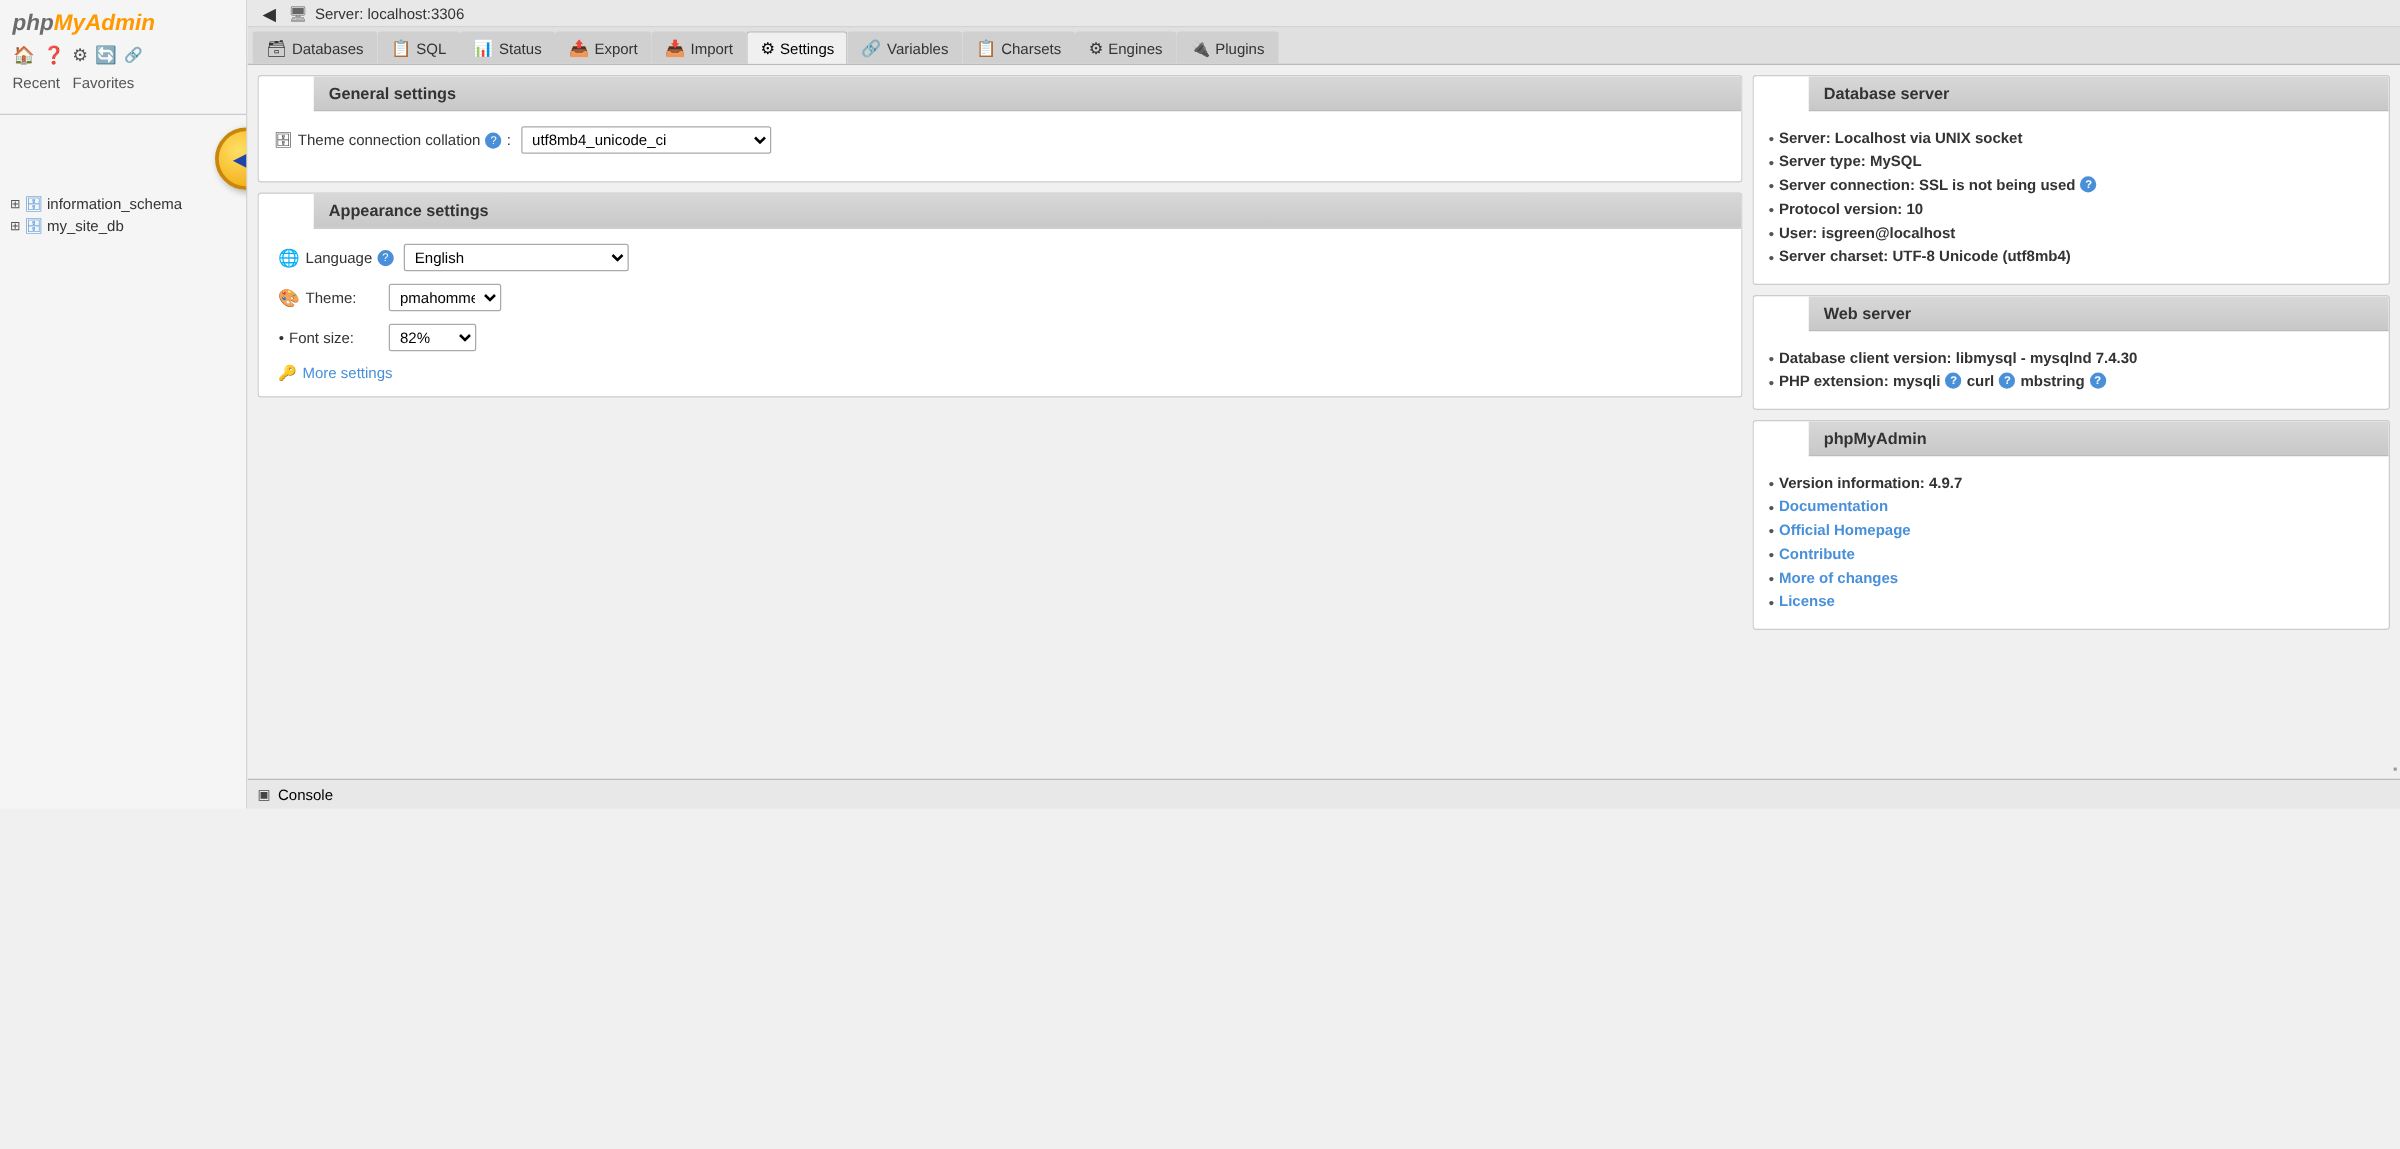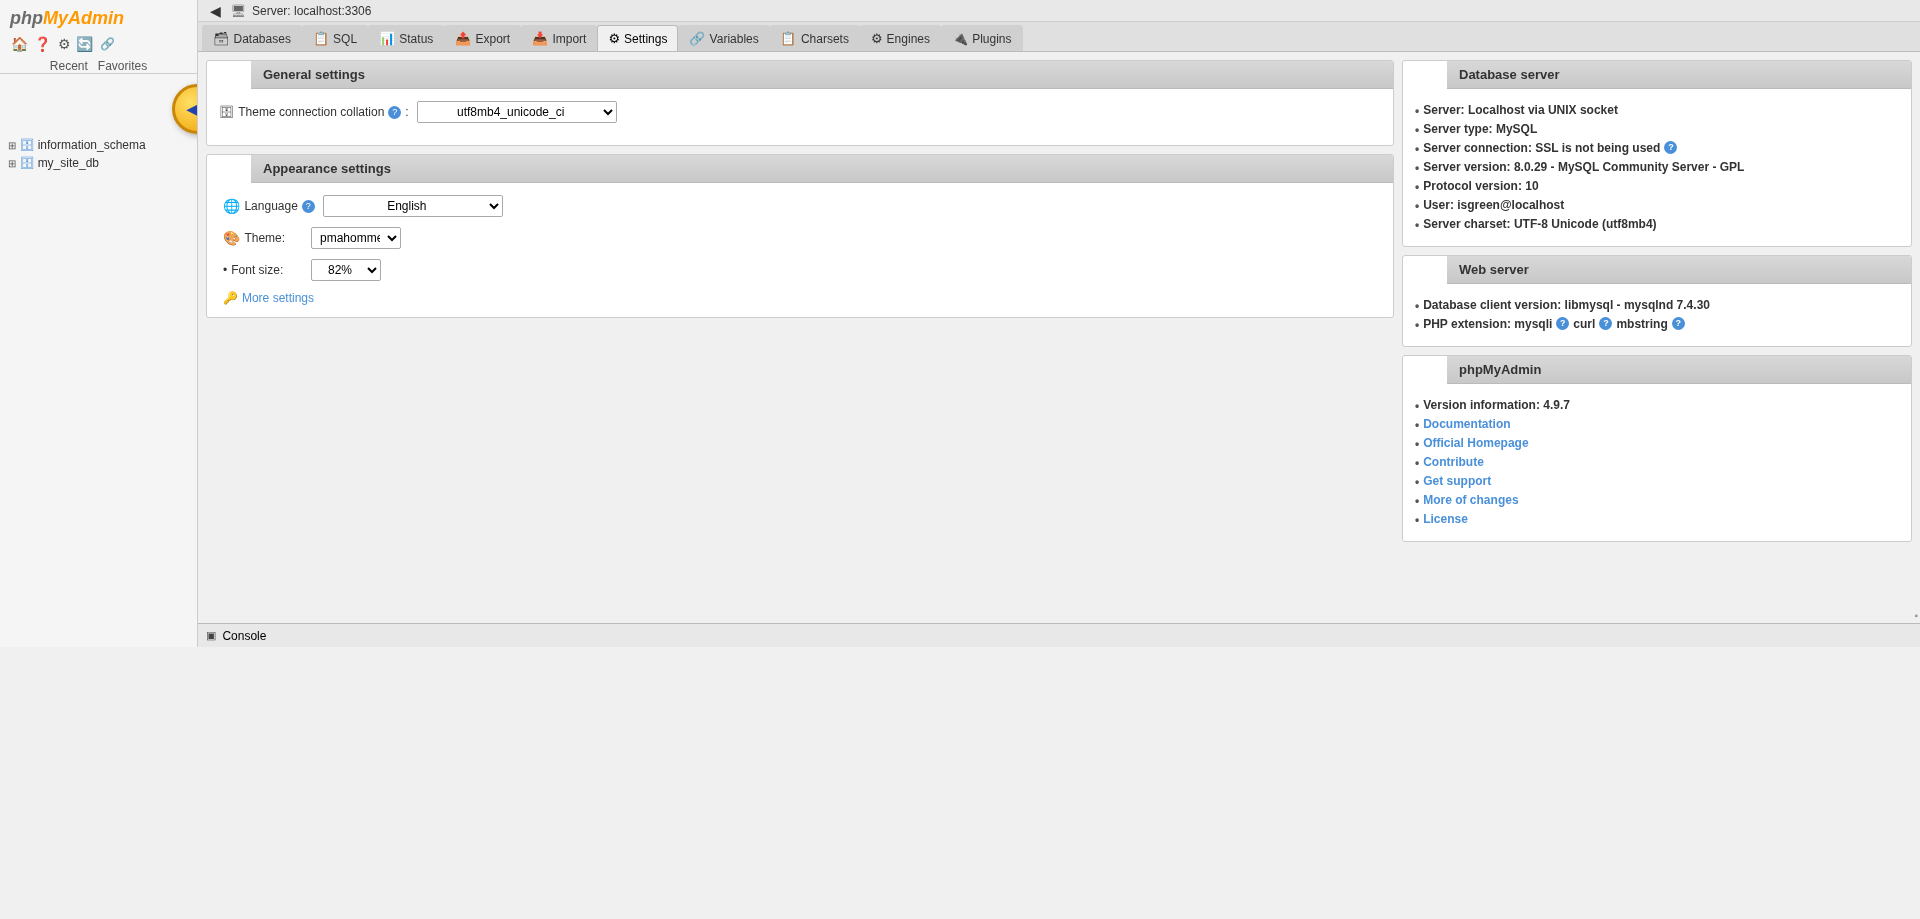--- a/index.html
+++ b/index.html
@@ -77,23 +77,22 @@
       background: none;
       border: none;
       cursor: pointer;
       font-size: 14px;
       color: #555;
       padding: 1px;
     }
     .sidebar-nav-links {
       display: flex;
       gap: 10px;
-      padding: 2px 10px 0;
+      padding: 2px 10px 18px;
       border-bottom: 1px solid #ccc;
-      justify-content: center;
     }
     .sidebar-nav-links a {
       color: #555;
       text-decoration: none;
       font-size: 12px;
     }
     .db-tree {
       padding: 2px 4px;
       overflow-y: auto;
       flex: 1;
@@ -232,21 +231,20 @@
       align-items: center;
       gap: 4px;
     }
     select {
       border: 1px solid #aaa;
       padding: 2px 4px;
       font-size: 12px;
       background: #fff;
       border-radius: 2px;
       cursor: pointer;
-      text-align: center;
     }
 
     
     .appearance-body {
       padding: 12px 16px;
     }
     .appearance-row {
       display: flex;
       align-items: center;
       gap: 8px;
@@ -518,23 +516,20 @@
                   <span>Server: Localhost via UNIX socket</span>
                 </li>
                 <li>
                   <span>Server type: MySQL</span>
                 </li>
                 <li>
                   <span>Server connection: SSL is not being used</span>
                   <span class="info-badge" title="SSL Info">?</span>
                 </li>
                 <li>
-                  <span>Server version: 8.0.29 - MySQL Community Server - GPL</span>
-                </li>
-                <li>
                   <span>Protocol version: 10</span>
                 </li>
                 <li>
                   <span>User: isgreen@localhost</span>
                 </li>
                 <li>
                   <span>Server charset: UTF-8 Unicode (utf8mb4)</span>
                 </li>
               </ul>
             </div>
@@ -569,23 +564,20 @@
                 <li>
                   <a href="#">Documentation</a>
                 </li>
                 <li>
                   <a href="#">Official Homepage</a>
                 </li>
                 <li>
                   <a href="#">Contribute</a>
                 </li>
                 <li>
-                  <a href="#">Get support</a>
-                </li>
-                <li>
                   <a href="#">More of changes</a>
                 </li>
                 <li>
                   <a href="#">License</a>
                 </li>
               </ul>
             </div>
           </div>
 
         </div>

